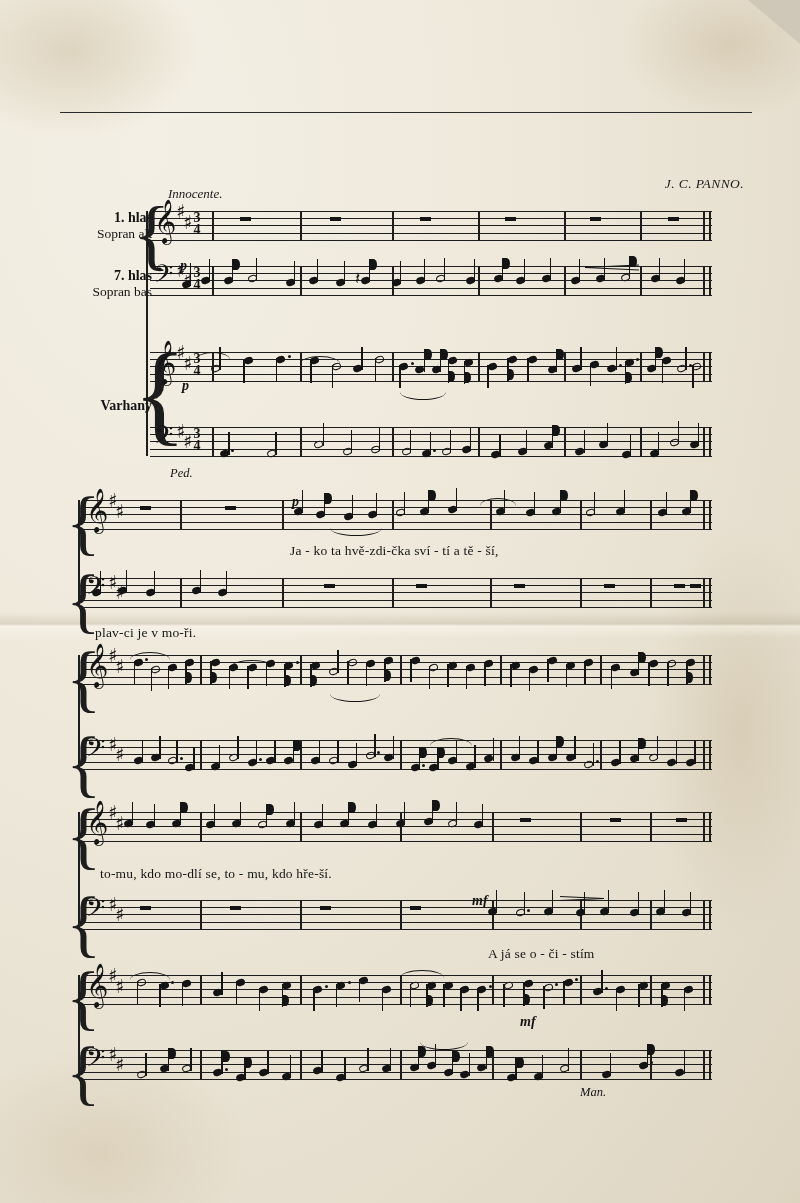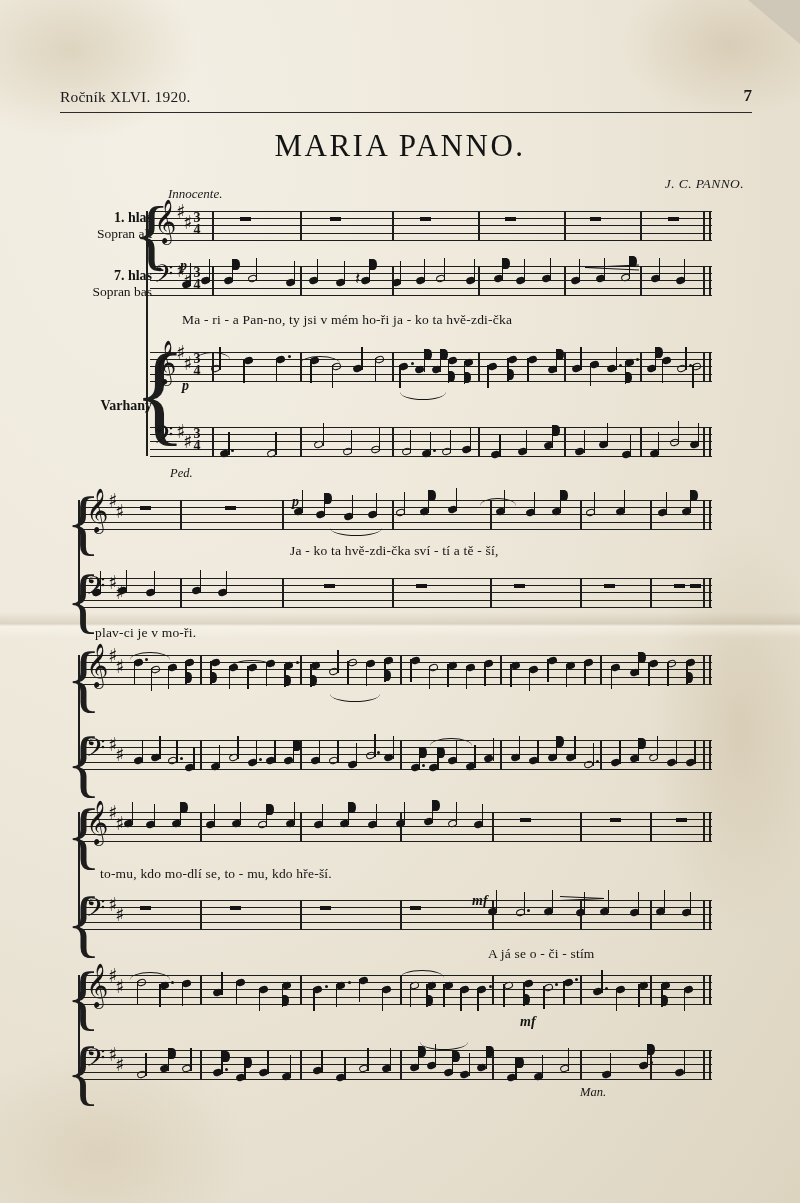--- a/index.html
+++ b/index.html
@@ -70,27 +70,22 @@
 <body>
 
 <div class="page">
   <div class="stain s1"></div>
   <div class="stain s2"></div>
   <div class="stain s3"></div>
   <div class="stain s4"></div>
   <div class="corner-tear"></div>
   <div class="fold" style="top:612px;"></div>
 
-  <div class="header">
-    <div class="issue">Ročník XLVI. 1920.</div>
-    <div class="pageno">7</div>
-  </div>
   <div class="rule"></div>
 
-  <div class="title">MARIA PANNO.</div>
   <div class="composer">J. C. PANNO.</div>
   <div class="tempo">Innocente.</div>
 
   <div class="plabel" style="left:56px;top:210px;text-align:right;width:96px;">
     <div class="b">1. hlas</div>
     <div class="n">Sopran alt</div>
   </div>
   <div class="plabel" style="left:56px;top:268px;text-align:right;width:96px;">
     <div class="b">7. hlas</div>
     <div class="n">Sopran bas</div>
@@ -861,21 +856,20 @@
       <div class="stem" style="left: 646.7px; top: 1044.12px; height: 23px;"></div>
       <div class="flag" style="left: 647.8px; top: 1044.12px;"></div>
       <div class="dot" style="left: 650px; top: 1061.12px;"></div>
       <div class="note" style="left: 675.375px; top: 1069.02px;"></div>
       <div class="stem" style="left: 683.575px; top: 1051.32px; height: 23px;"></div>
       <div class="tie" style="left: 130px; top: 972px; width: 40px;"></div>
       <div class="tie" style="left: 400px; top: 970px; width: 44px;"></div>
       <div class="slurdn" style="left: 420px; top: 1042px; width: 48px;"></div>
     </div>
 
-  <div class="lyric" style="left:182px;top:312px;">Ma - ri - a  Pan-no,      ty jsi v mém ho-ři    ja - ko ta hvě-zdi-čka</div>
   <div class="lyric" style="left:290px;top:543px;">Ja - ko ta  hvě-zdi-čka sví  -  tí  a  tě - ší,</div>
   <div class="lyric" style="left:95px;top:625px;">plav-ci  je  v mo-ři.</div>
   <div class="lyric" style="left:100px;top:866px;">to-mu,   kdo mo-dlí se,  to - mu, kdo hře-ší.</div>
   <div class="lyric" style="left:488px;top:946px;">A  já   se   o - či - stím</div>
 
   <div class="dyn" style="left:180px;top:258px;">p</div>
   <div class="dyn" style="left:182px;top:378px;">p</div>
   <div class="dyn" style="left:292px;top:494px;">p</div>
   <div class="dyn" style="left:472px;top:893px;">mf</div>
   <div class="dyn" style="left:520px;top:1014px;">mf</div>

